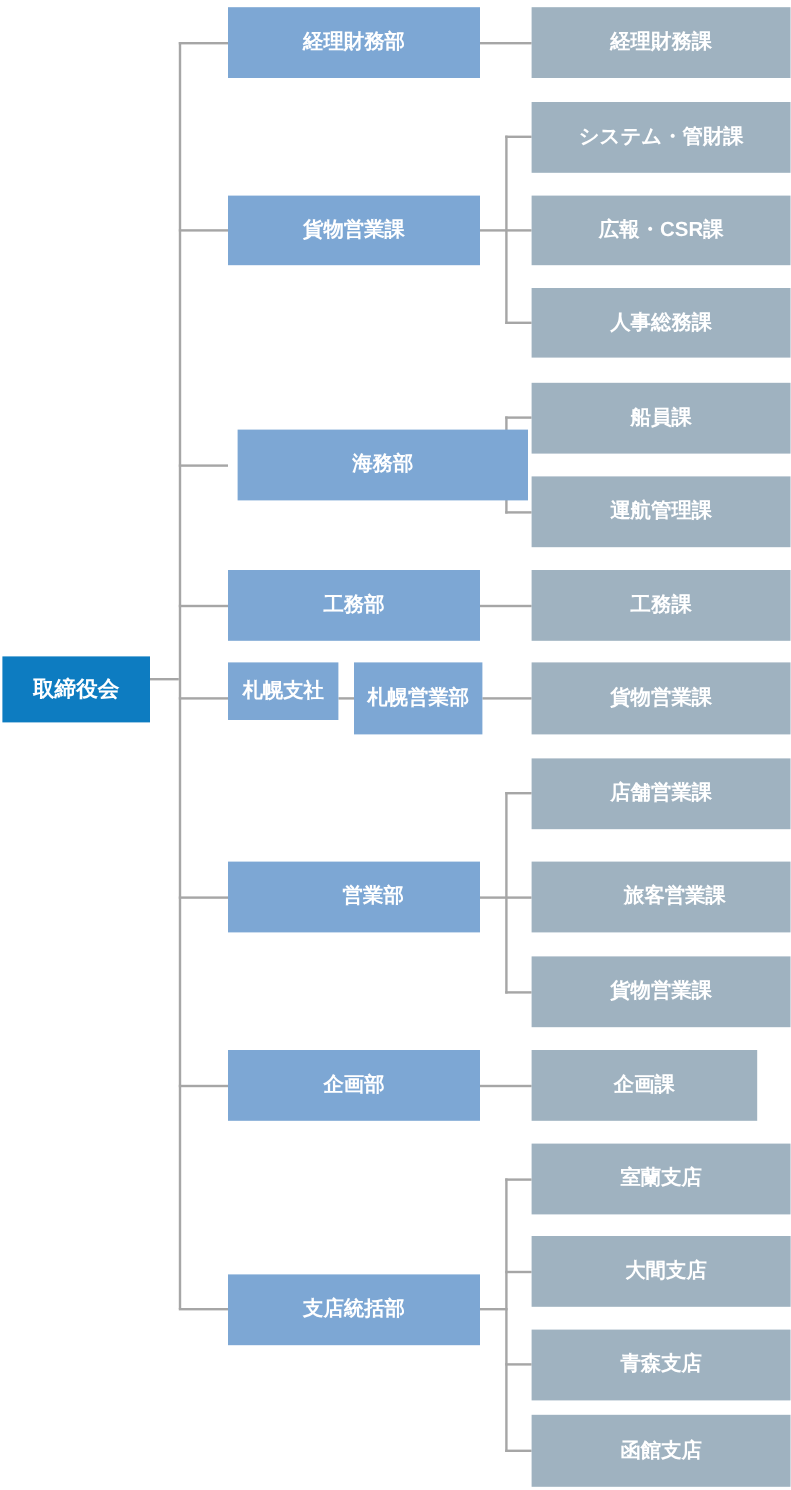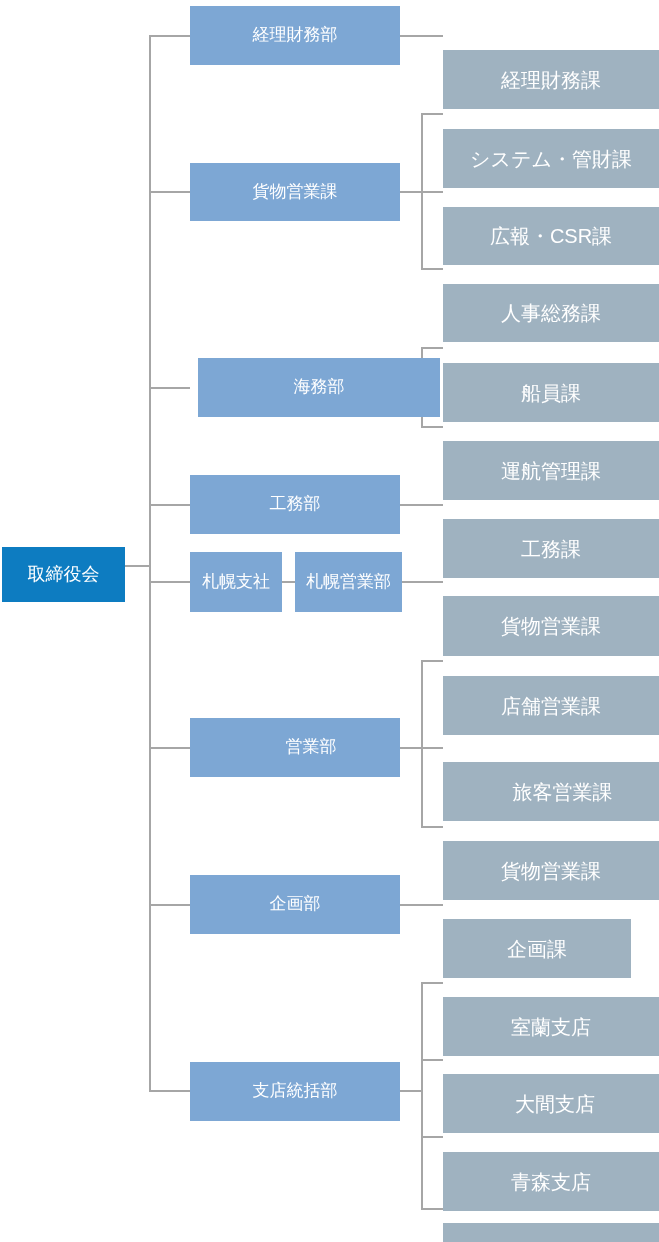--- a/index.html
+++ b/index.html
@@ -11,26 +11,26 @@
     --c-background:#ffffff;
   }
   html,body{margin:0;padding:0;background:var(--c-background);}
   #canvas{
     position:relative;width:659px;height:1242px;overflow:hidden;
     background:var(--c-background);
     font-family:"Liberation Sans","DejaVu Sans",sans-serif;
   }
   .node{
     position:absolute;display:flex;align-items:center;justify-content:center;
-    color:var(--c-text);font-weight:normal;text-align:right;
+    color:var(--c-text);font-weight:bold;text-align:right;
     box-sizing:border-box;line-height:1.1;
   }
   .n-root{background:var(--c-root);font-size:18px;}
   .n-dept{background:var(--c-department);font-size:17px;}
-  .n-sect{background:var(--c-section);font-size:20px;margin-top:44px;}
+  .n-sect{background:var(--c-section);font-size:17px;}
   .hline,.vline{position:absolute;background:var(--c-connector);}
   .hline{height:2px;}
   .vline{width:2px;}
 </style>
 </head>
 <body>
 
 <div id="canvas">
 
   <div class="vline" style="left:149px;top:35px;height:1056px;"></div>
@@ -74,21 +74,21 @@
   <div class="hline" style="left:421px;top:1059px;width:22px;"></div>
   <div class="hline" style="left:421px;top:1136px;width:22px;"></div>
   <div class="hline" style="left:421px;top:1208px;width:22px;"></div>
 
   <div class="node n-root" style="left:2px;top:547px;width:123px;height:55px;">取締役会</div>
 
   <div class="node n-dept" style="left:190px;top:6px;width:210px;height:59px;">経理財務部</div>
   <div class="node n-dept" style="left:190px;top:163px;width:210px;height:58px;">貨物営業課</div>
   <div class="node n-dept" style="left:198px;top:358px;width:242px;height:59px;">海務部</div>
   <div class="node n-dept" style="left:190px;top:475px;width:210px;height:59px;">工務部</div>
-  <div class="node n-dept" style="left:190px;top:552px;width:92px;height:60px;">札幌支社</div>
+  <div class="node n-dept" style="left:190px;top:552px;width:92px;height:48px;">札幌支社</div>
   <div class="node n-dept" style="left:295px;top:552px;width:107px;height:60px;">札幌営業部</div>
   <div class="node n-dept" style="left:190px;top:718px;width:210px;height:59px;padding-left:32px;">営業部</div>
   <div class="node n-dept" style="left:190px;top:875px;width:210px;height:59px;">企画部</div>
   <div class="node n-dept" style="left:190px;top:1062px;width:210px;height:59px;">支店統括部</div>
 
   <div class="node n-sect" style="left:443px;top:6px;width:216px;height:59px;">経理財務課</div>
   <div class="node n-sect" style="left:443px;top:85px;width:216px;height:59px;">システム・管財課</div>
   <div class="node n-sect" style="left:443px;top:163px;width:216px;height:58px;">広報・CSR課</div>
   <div class="node n-sect" style="left:443px;top:240px;width:216px;height:58px;">人事総務課</div>
   <div class="node n-sect" style="left:443px;top:319px;width:216px;height:59px;">船員課</div>

